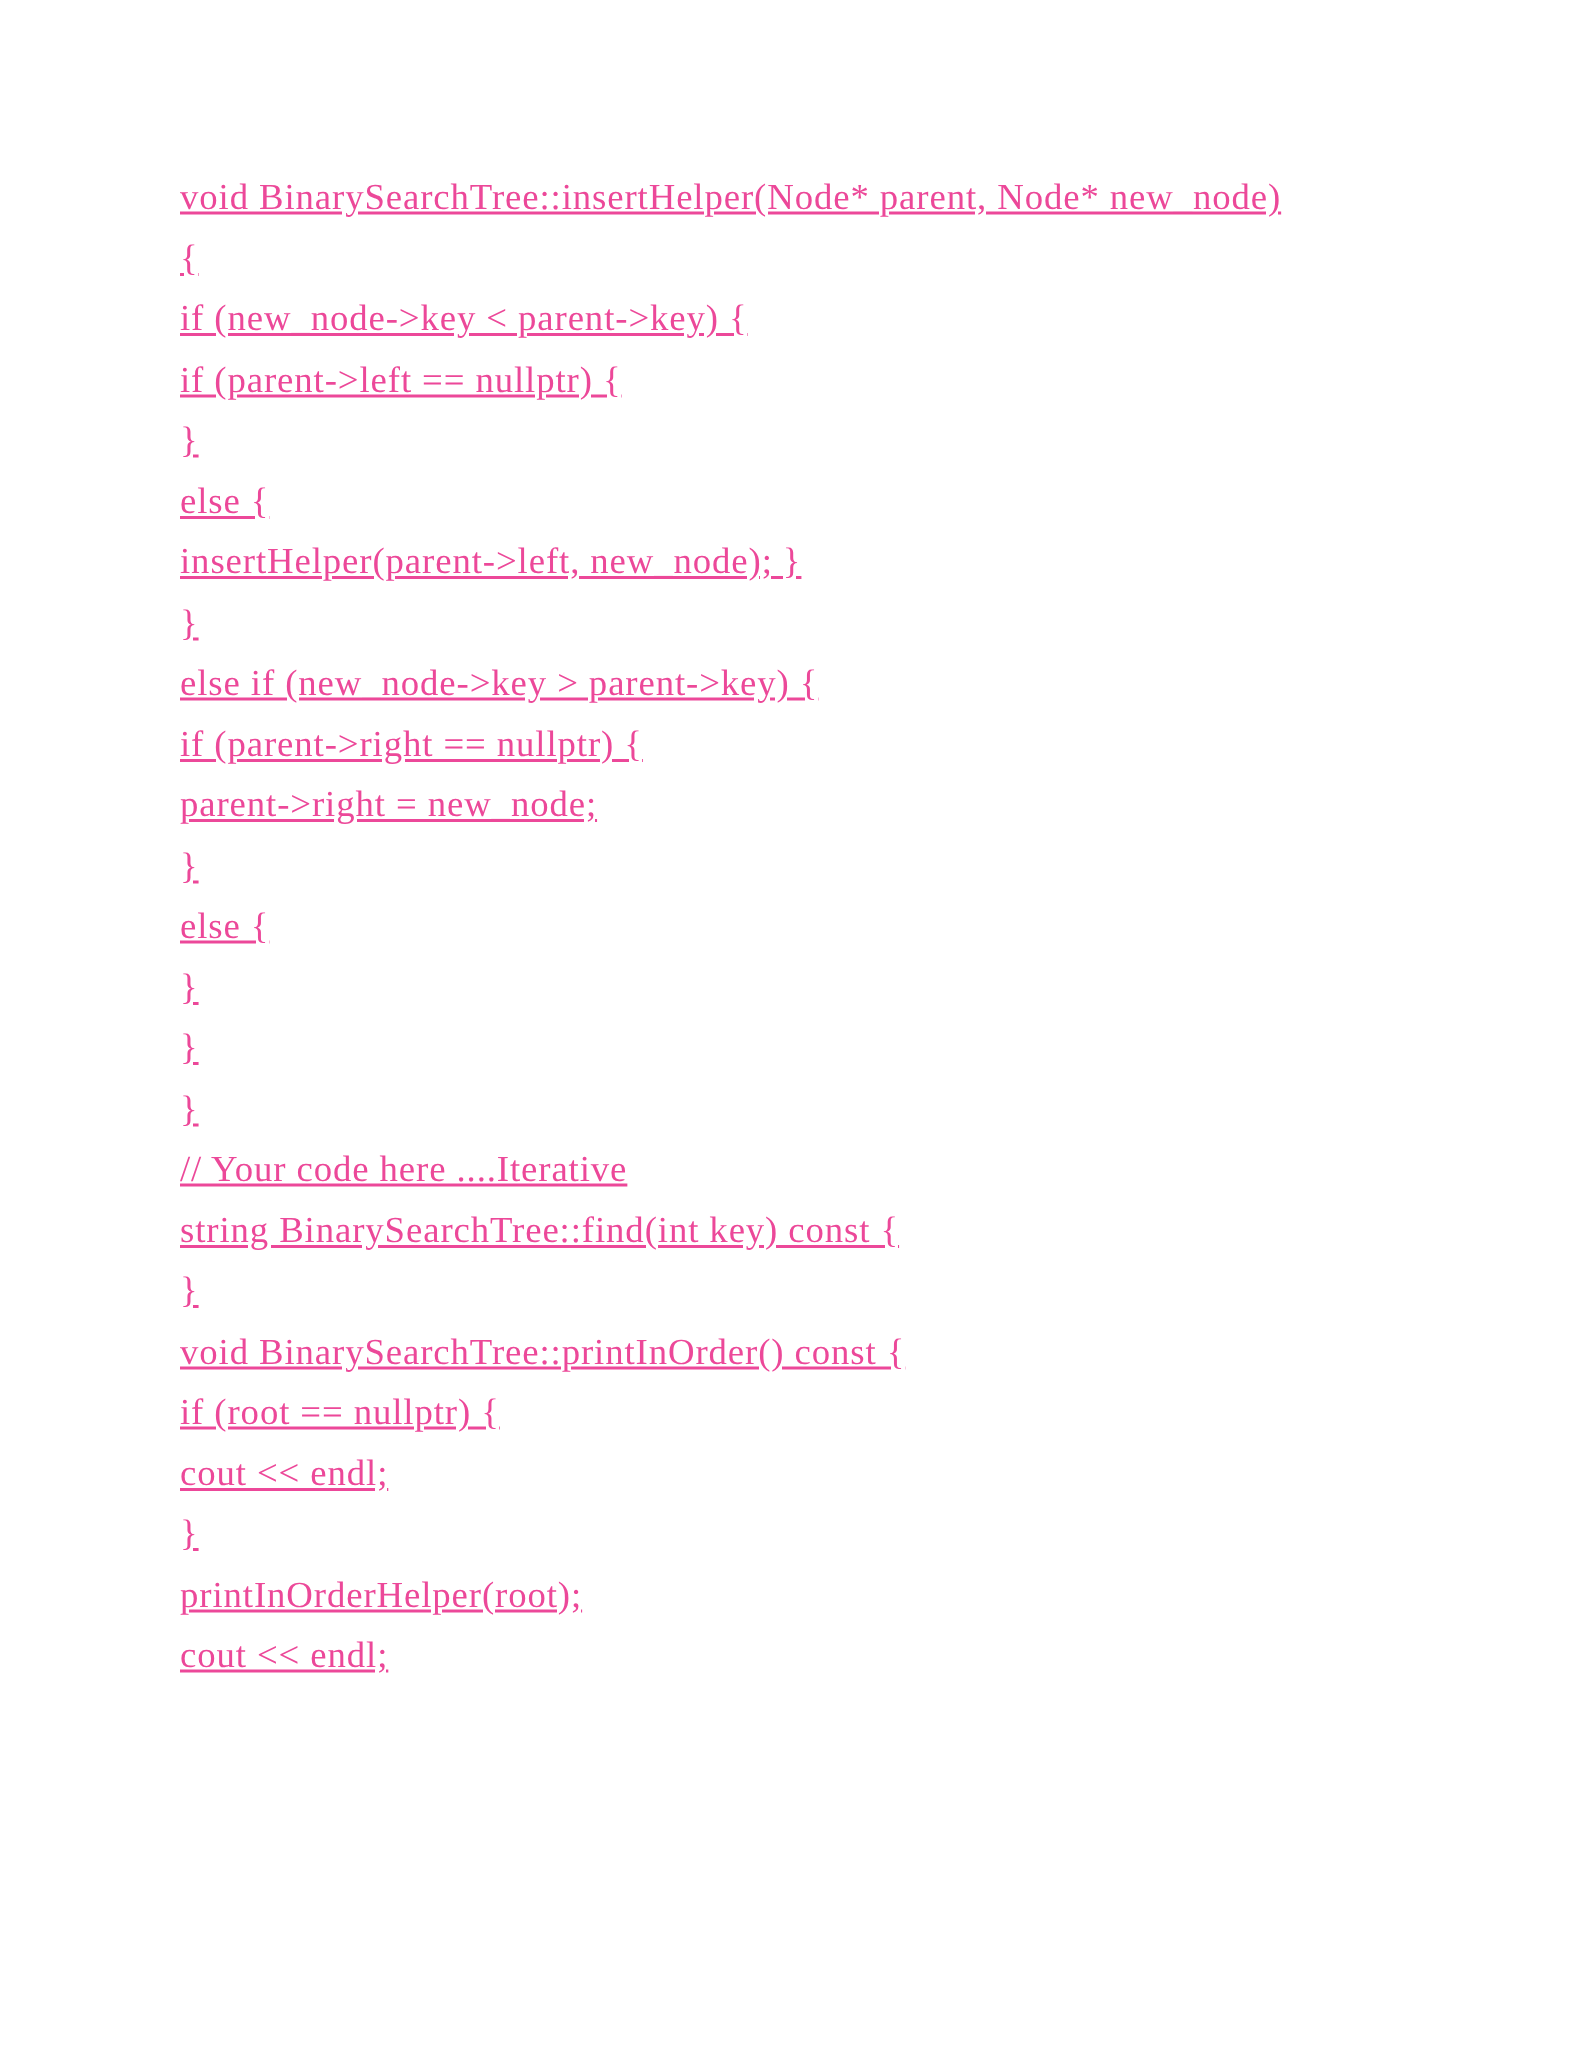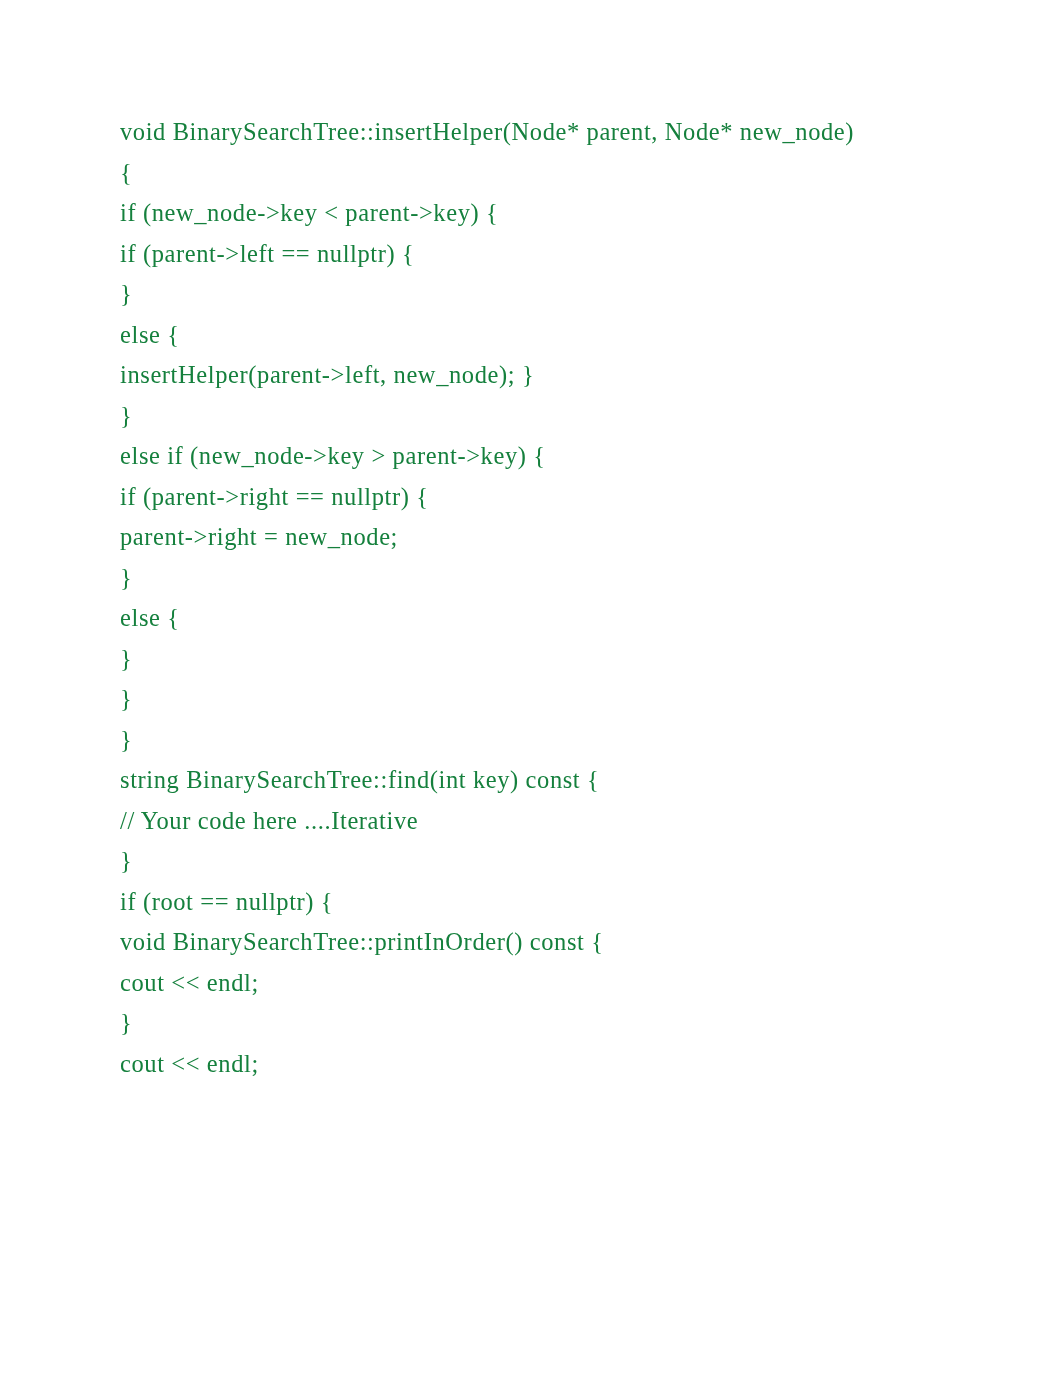--- a/index.html
+++ b/index.html
@@ -12,21 +12,22 @@
   }
   .page {
     box-sizing: border-box;
     width: 1062px;
     height: 1376px;
     padding: 112px 110px 0 120px;
     font-family: Georgia, "Times New Roman", Times, serif;
     font-size: 24.5px;
     line-height: 40.5px;
     letter-spacing: 0.6px;
-    color: #15803d;
+    color: #ec4899;
+    text-decoration: underline;
   }
   .code-line {
     white-space: pre-wrap;
     word-wrap: break-word;
   }
 </style>
 </head>
 <body>
 
 <div class="page">
@@ -39,21 +40,22 @@
   <div class="code-line">insertHelper(parent-&gt;left, new_node); }</div>
   <div class="code-line">}</div>
   <div class="code-line">else if (new_node-&gt;key &gt; parent-&gt;key) {</div>
   <div class="code-line">if (parent-&gt;right == nullptr) {</div>
   <div class="code-line">parent-&gt;right = new_node;</div>
   <div class="code-line">}</div>
   <div class="code-line">else {</div>
   <div class="code-line">}</div>
   <div class="code-line">}</div>
   <div class="code-line">}</div>
+  <div class="code-line">// Your code here ....Iterative</div>
   <div class="code-line">string BinarySearchTree::find(int key) const {</div>
-  <div class="code-line">// Your code here ....Iterative</div>
   <div class="code-line">}</div>
+  <div class="code-line">void BinarySearchTree::printInOrder() const {</div>
   <div class="code-line">if (root == nullptr) {</div>
-  <div class="code-line">void BinarySearchTree::printInOrder() const {</div>
   <div class="code-line">cout &lt;&lt; endl;</div>
   <div class="code-line">}</div>
+  <div class="code-line">printInOrderHelper(root);</div>
   <div class="code-line">cout &lt;&lt; endl;</div>
 </div>
 
 </body></html>

